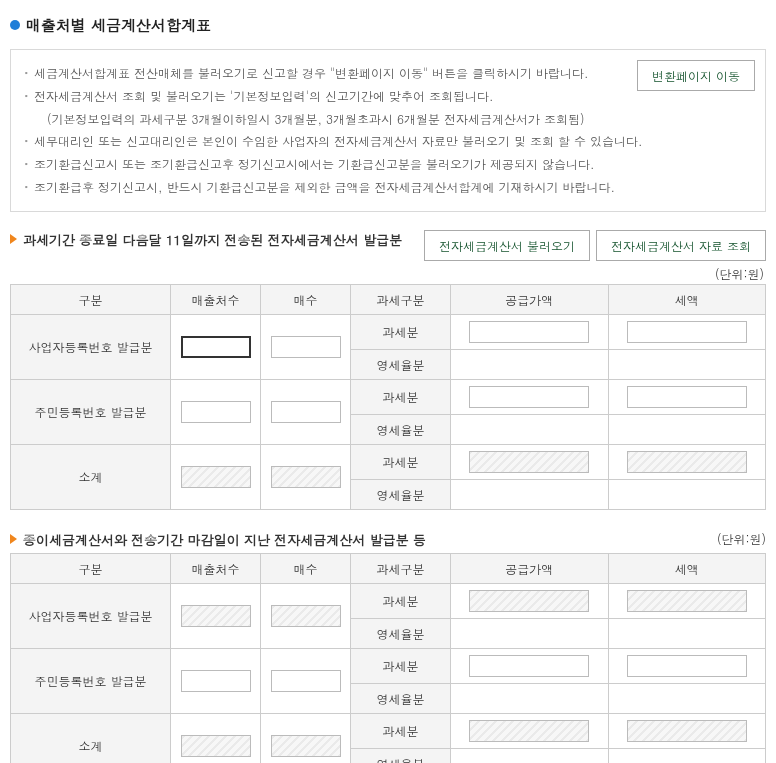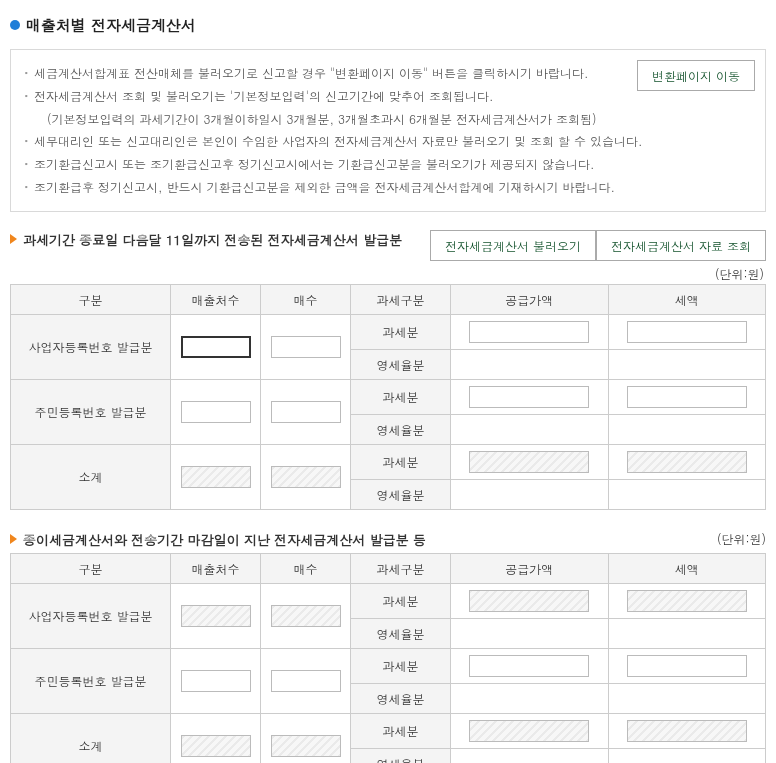--- a/index.html
+++ b/index.html
@@ -75,21 +75,21 @@
     font-size: 13px;
     font-weight: bold;
     color: #333;
   }
   .arrow-orange {
     width: 0; height: 0;
     border-top: 5px solid transparent;
     border-bottom: 5px solid transparent;
     border-left: 7px solid #f0861d;
   }
-  .section-buttons { display: flex; }
+  .section-buttons { display: flex; gap: 6px; }
   .unit {
     text-align: right;
     font-size: 12px;
     color: #333;
     margin: 4px 2px 2px 0;
   }
   table.grid {
     width: 100%;
     border-collapse: collapse;
     table-layout: fixed;
@@ -136,29 +136,29 @@
     border: 1px solid #bbb;
     color: transparent;
   }
   .section-gap { height: 20px; }
 </style>
 </head>
 <body>
 
 <div class="page-title">
   <span class="bullet-blue"></span>
-  <span>매출처별 전자세금계산서</span>
+  <span>매출처별 세금계산서합계표</span>
 </div>
 
 <div class="notice-box">
   <button class="btn top-right-btn">변환페이지 이동</button>
   <ul>
     <li>세금계산서합계표 전산매체를 불러오기로 신고할 경우 "변환페이지 이동" 버튼을 클릭하시기 바랍니다.</li>
     <li>전자세금계산서 조회 및 불러오기는 '기본정보입력'의 신고기간에 맞추어 조회됩니다.</li>
-    <li class="indent">(기본정보입력의 과세기간이 3개월이하일시 3개월분, 3개월초과시 6개월분 전자세금계산서가 조회됨)</li>
+    <li class="indent">(기본정보입력의 과세구분 3개월이하일시 3개월분, 3개월초과시 6개월분 전자세금계산서가 조회됨)</li>
     <li>세무대리인 또는 신고대리인은 본인이 수임한 사업자의 전자세금계산서 자료만 불러오기 및 조회 할 수 있습니다.</li>
     <li>조기환급신고시 또는 조기환급신고후 정기신고시에서는 기환급신고분을 불러오기가 제공되지 않습니다.</li>
     <li>조기환급후 정기신고시, 반드시 기환급신고분을 제외한 금액을 전자세금계산서합계에 기재하시기 바랍니다.</li>
   </ul>
 </div>
 
 <div class="section-header">
   <div class="section-title">
     <span class="arrow-orange"></span>
     <span>과세기간 종료일 다음달 11일까지 전송된 전자세금계산서 발급분</span>

